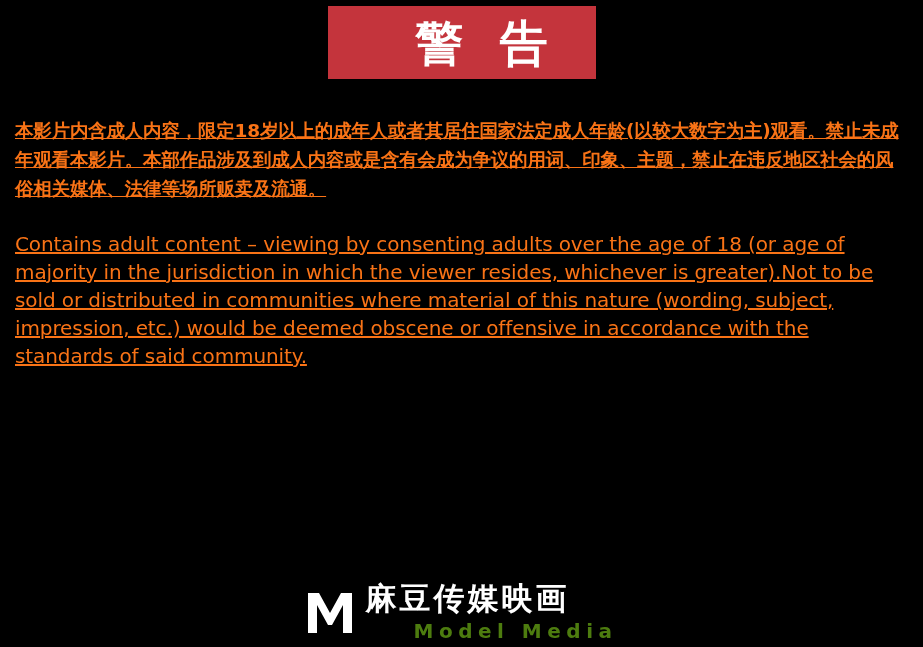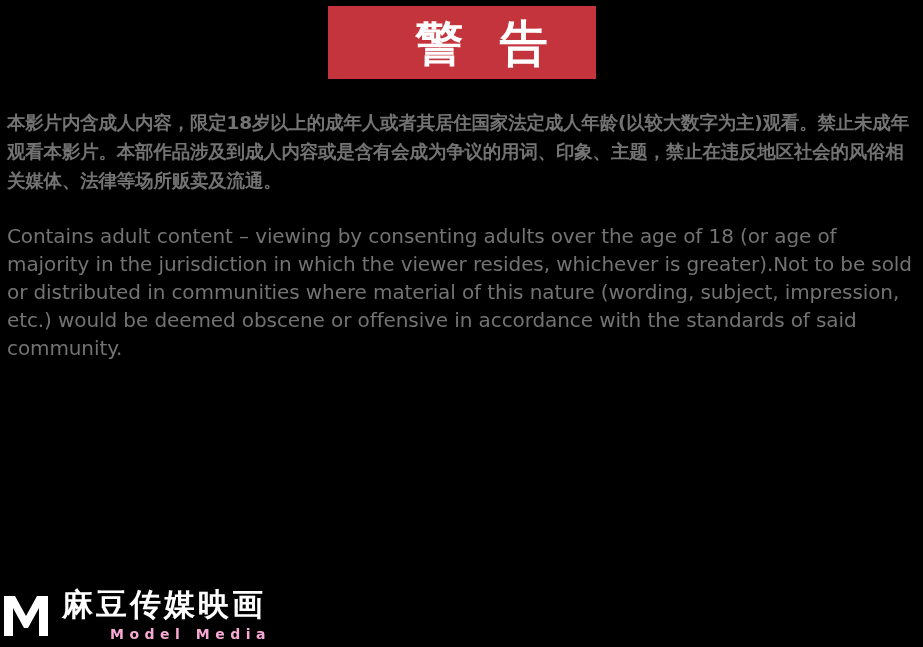--- a/index.html
+++ b/index.html
@@ -52,22 +52,23 @@
   
   .content {
     position: absolute;
     left: 0;
     top: 104px;
     width: 923px;
     padding: 0 3px;
     box-sizing: border-box;
   }
   .para {
-    margin: 4px;
-    color: #737373;
+    margin: 12px;
+    color: #f97316;
+    text-decoration: underline;
   }
   .para-cn {
     font-family: "DejaVu Sans", sans-serif;
     font-size: 18.5px;
     font-weight: bold;
     line-height: 29px;
     letter-spacing: -0.2px;
   }
   .para-en {
     font-family: "DejaVu Sans", sans-serif;
@@ -87,21 +88,21 @@
   }
 
   
   .logo {
     position: absolute;
     left: 0;
     bottom: 6px;
     width: 921px;
     display: flex;
     align-items: center;
-    justify-content: flex-start;
+    justify-content: center;
     gap: 10px;
   }
   .logo-mark {
     position: relative;
     width: 52px;
     height: 50px;
     flex: 0 0 auto;
   }
   .logo-mark svg { display: block; }
   .logo-words {
@@ -112,24 +113,24 @@
   }
   .logo-cn {
     font-family: "DejaVu Sans", sans-serif;
     font-size: 31px;
     font-weight: bold;
     letter-spacing: 3px;
     color: #ffffff;
   }
   .logo-en {
     font-family: "DejaVu Sans", sans-serif;
-    font-size: 14px;
+    font-size: 20px;
     font-weight: bold;
     letter-spacing: 5.5px;
-    color: #f9a8d4;
+    color: #4d7c0f;
     margin-top: 7px;
     margin-left: 48px;
   }
 </style>
 </head>
 <body>
 
 <div class="page">
 
   <div class="banner-wrap">

